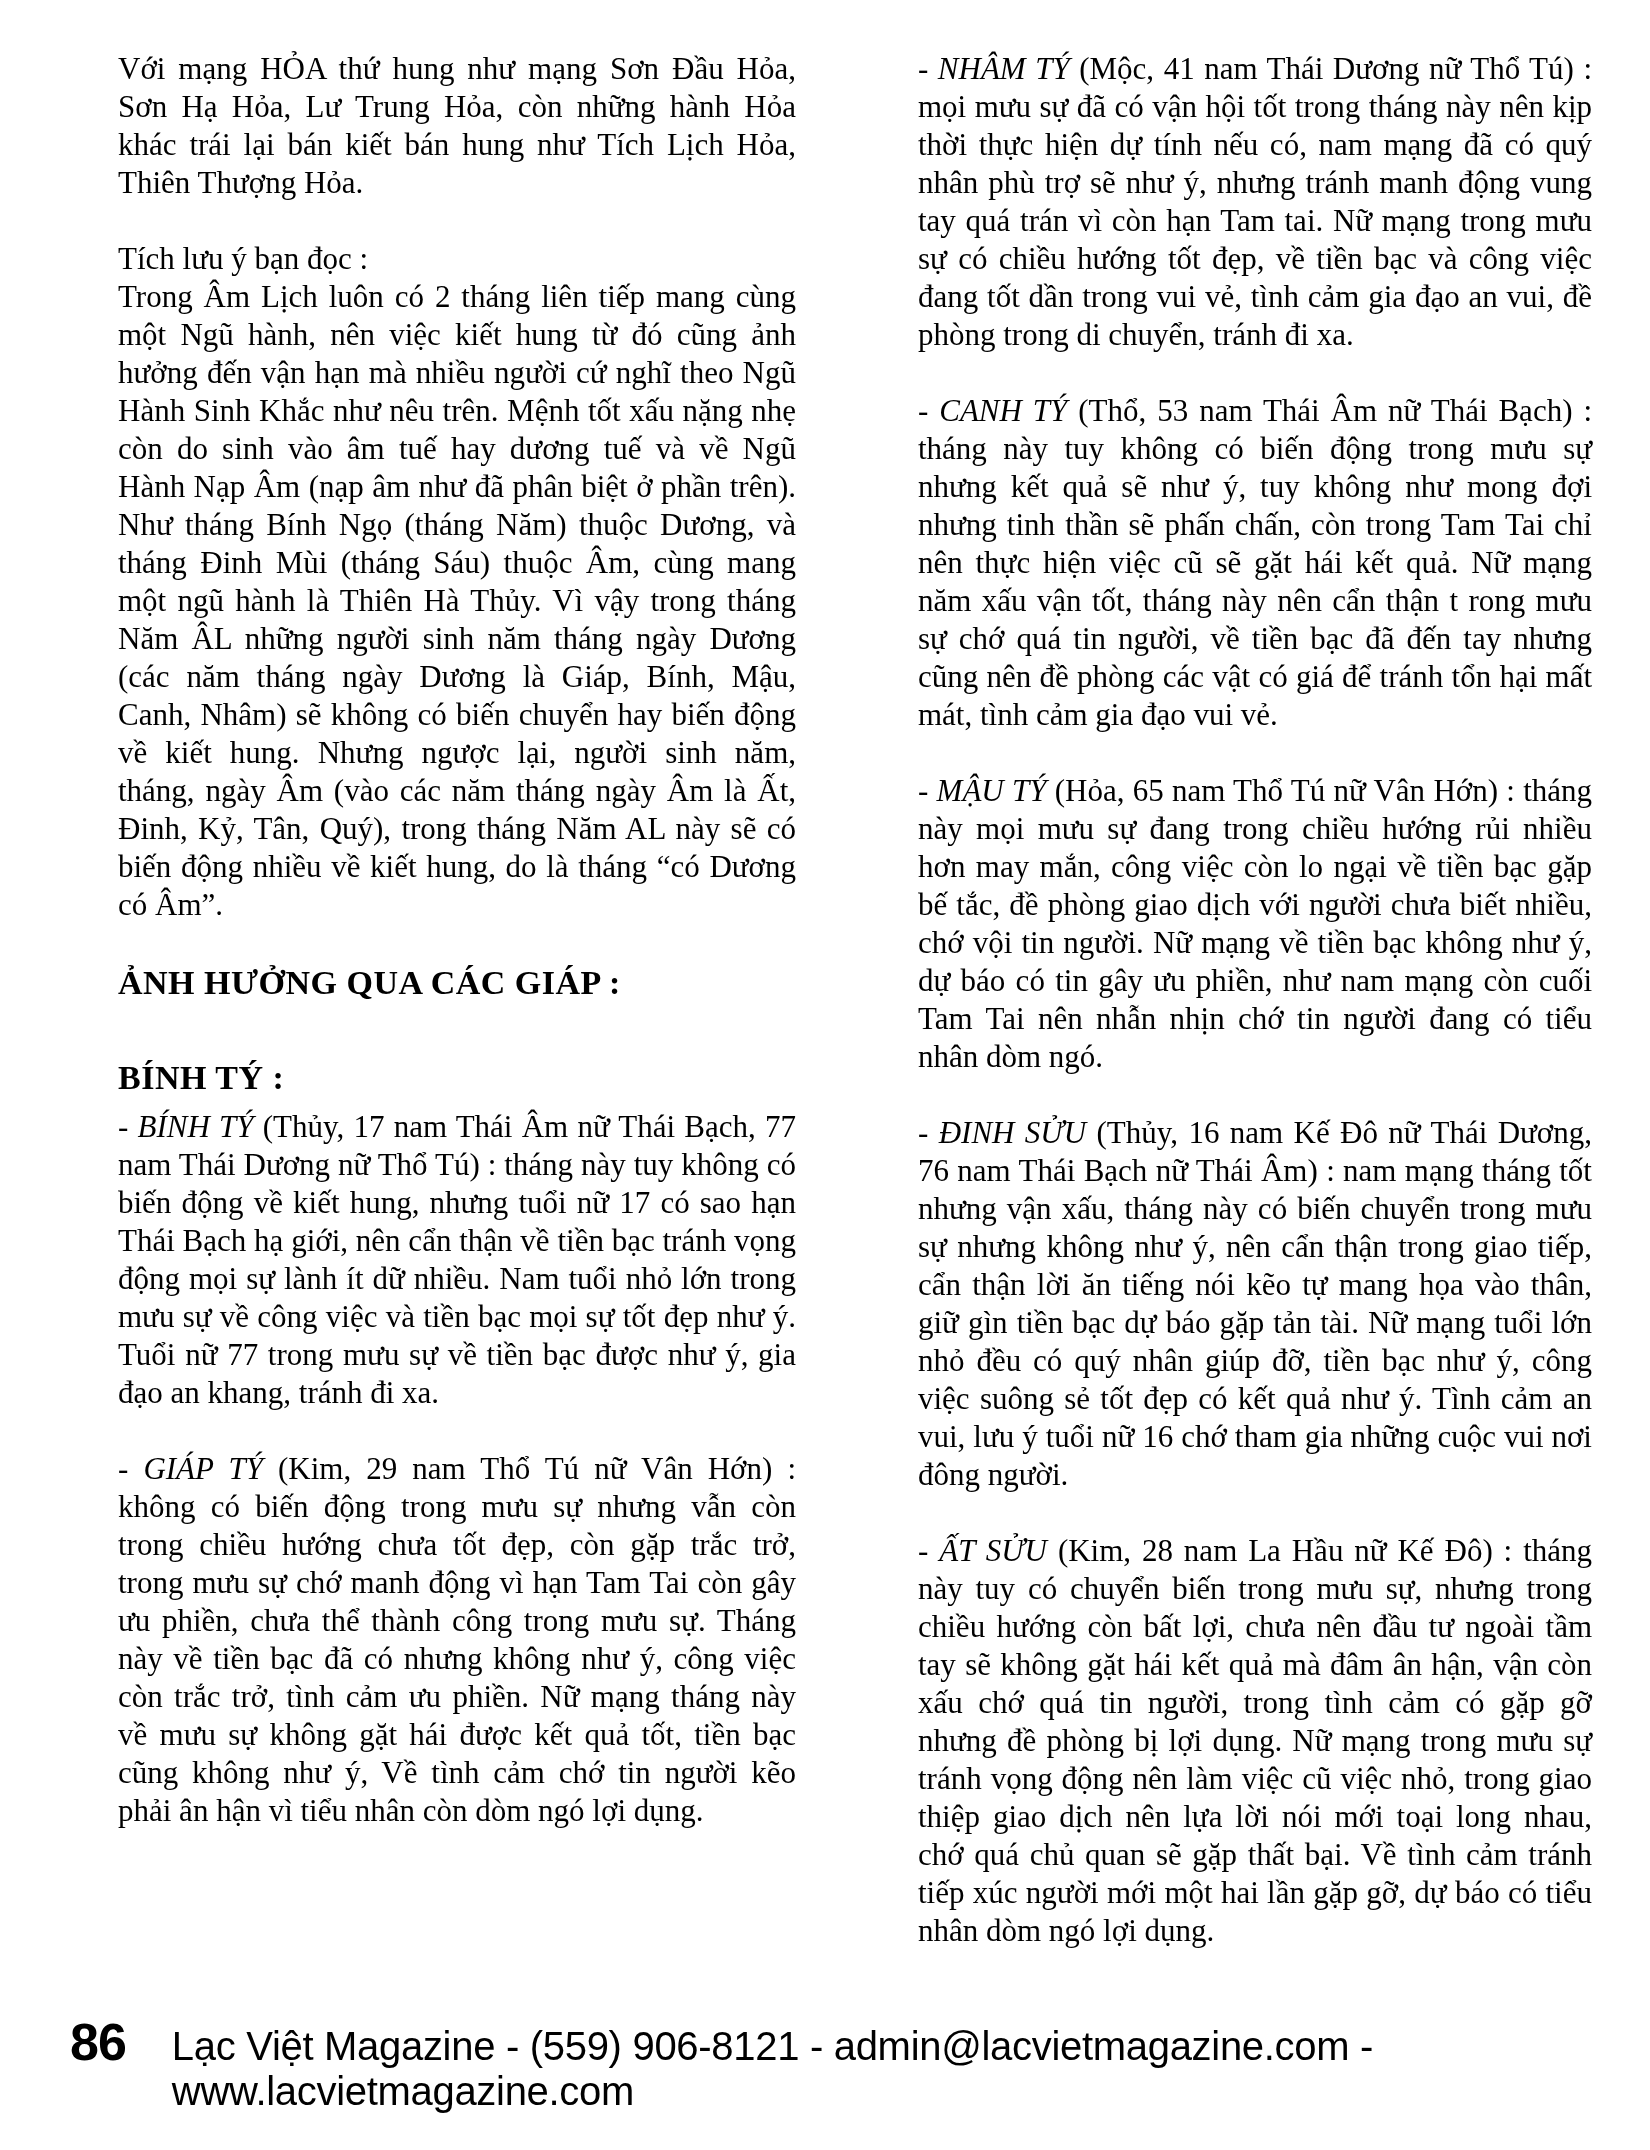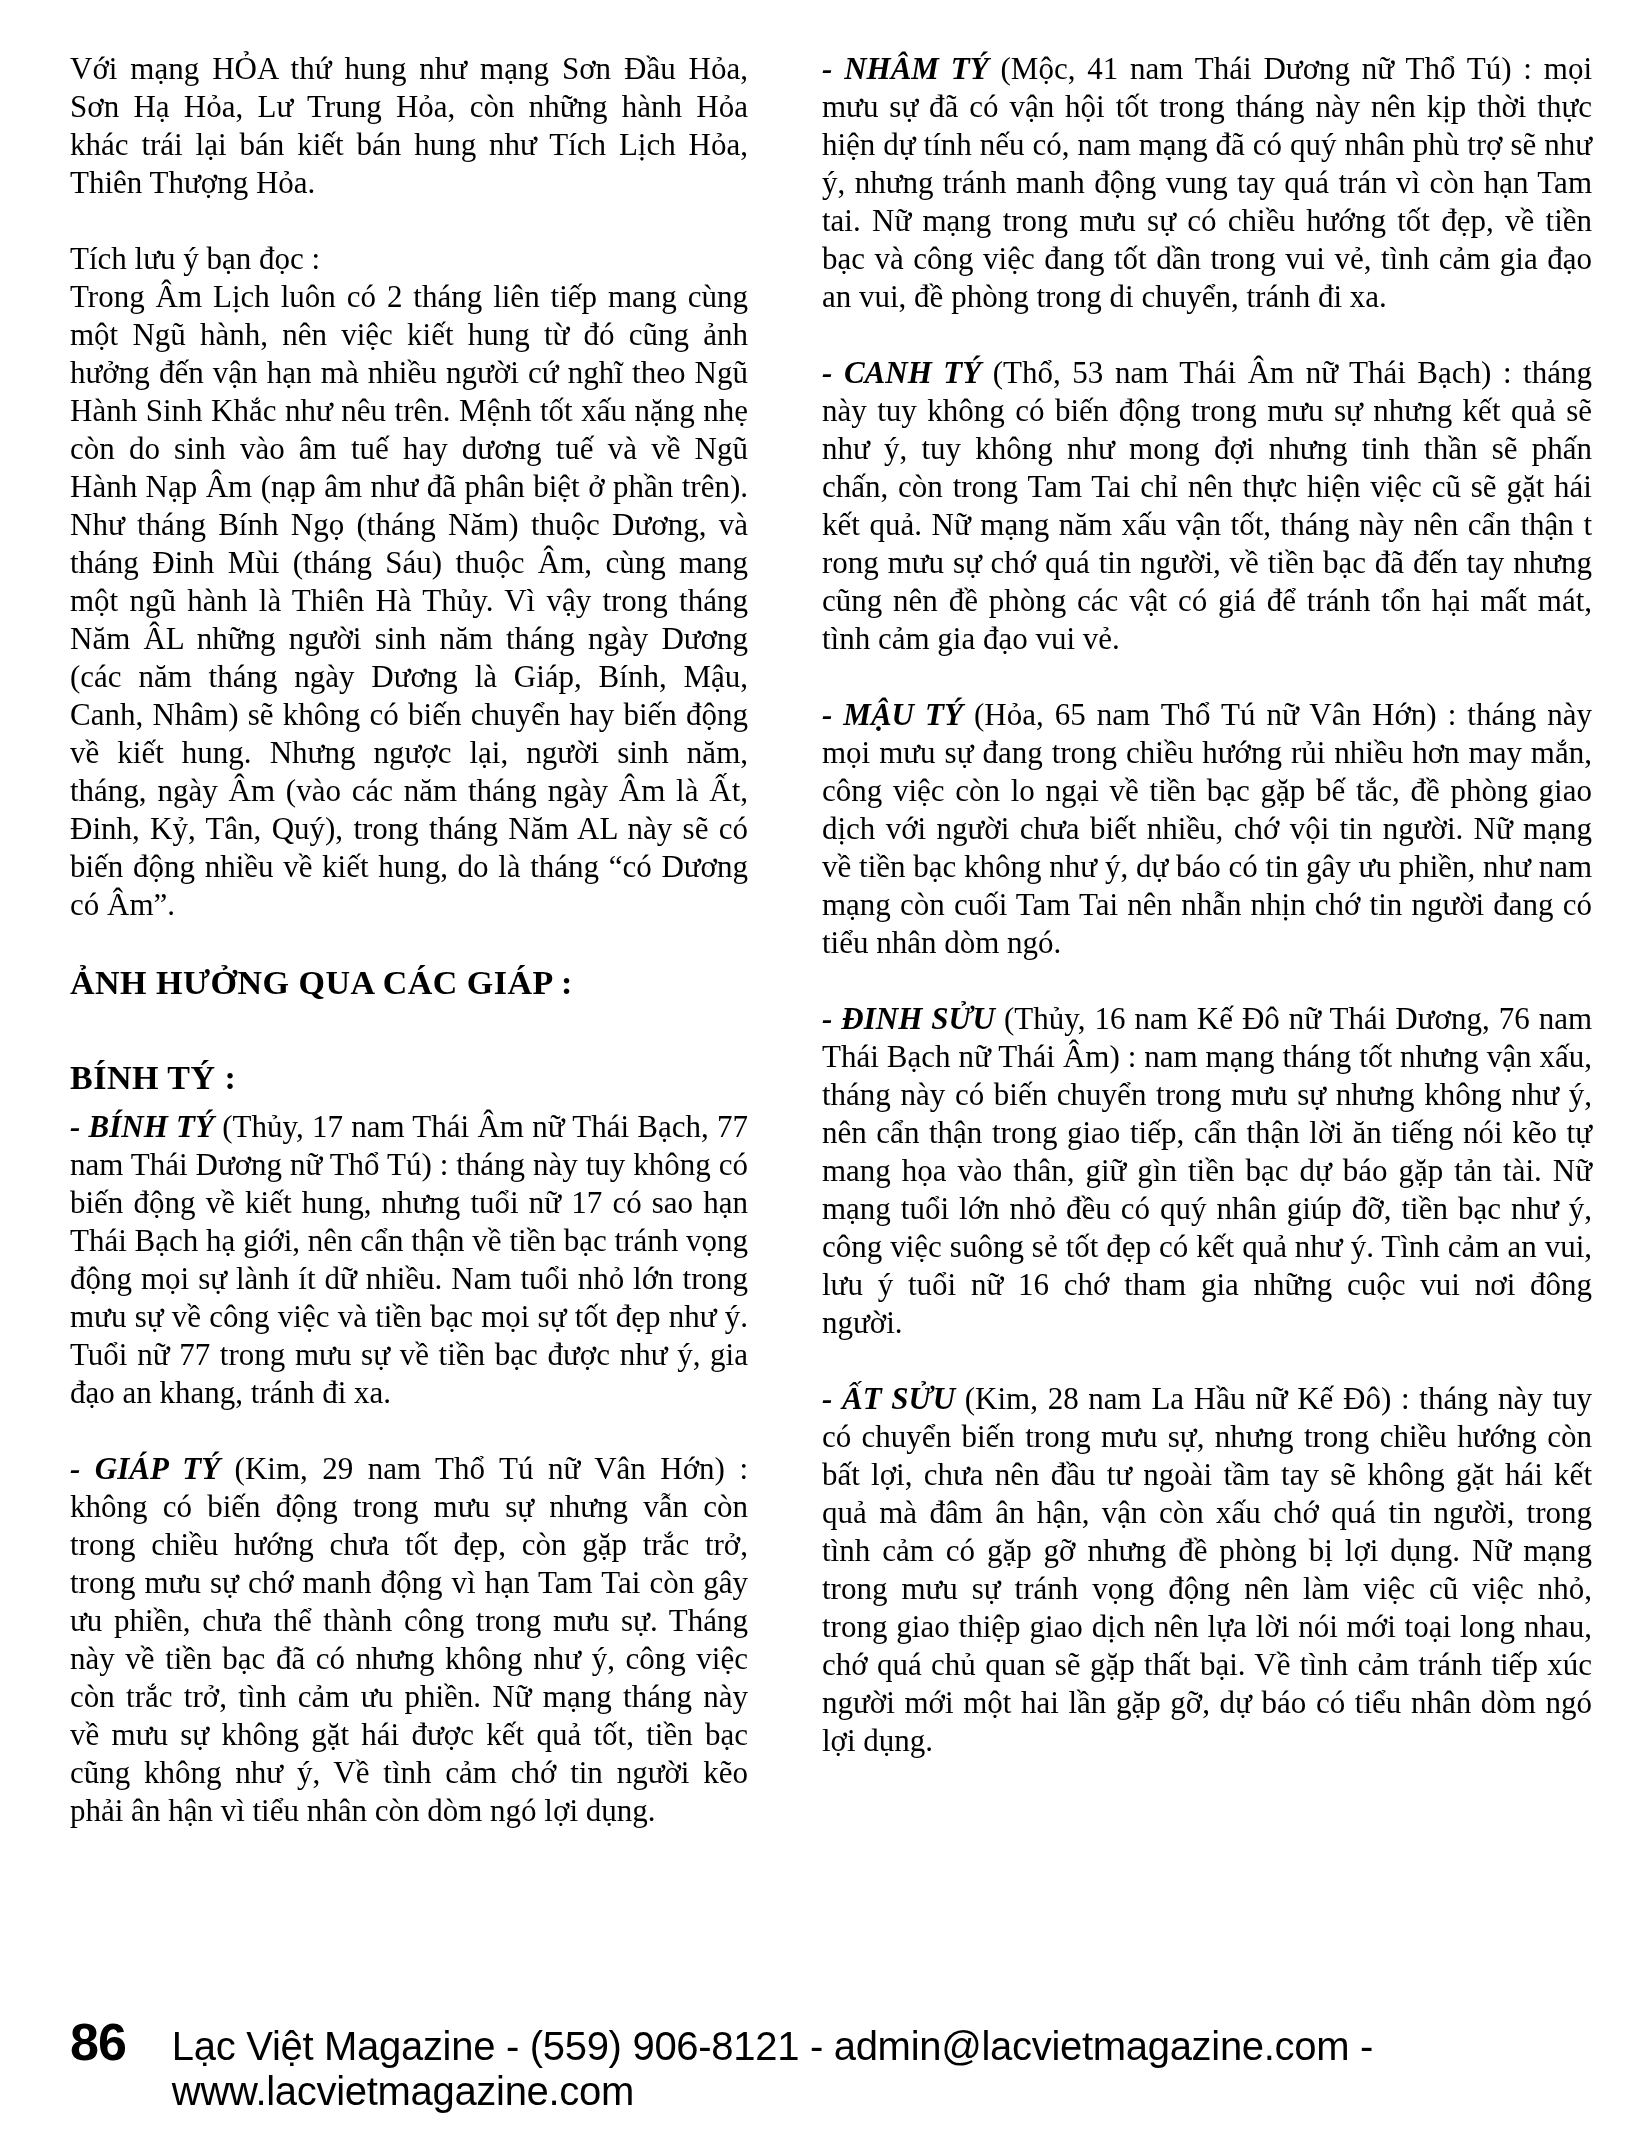--- a/index.html
+++ b/index.html
@@ -22,41 +22,42 @@
     box-sizing: border-box;
     padding: 50px 58px 0 70px;
   }
   .columns {
     display: flex;
     gap: 74px;
   }
   .col {
     font-size: 31px;
     line-height: 38px;
+    margin-left: 48px;
   }
   .col-left {
     flex: 0 0 678px;
     width: 678px;
   }
   .col-right {
     flex: 1;
   }
   .para {
     margin: 0 0 38px 0;
     text-align: justify;
   }
   .para.no-gap {
     margin-bottom: 0;
   }
   .para.force-justify {
     text-align: justify;
     text-align-last: justify;
   }
   .entry-name {
-    font-weight: bold;
+    font-weight: normal;
     font-style: italic;
   }
   .section-heading {
     font-size: 34px;
     line-height: 42px;
     font-weight: bold;
     margin: 34px 0 54px 0;
     letter-spacing: 0.5px;
   }
   .age-heading {

